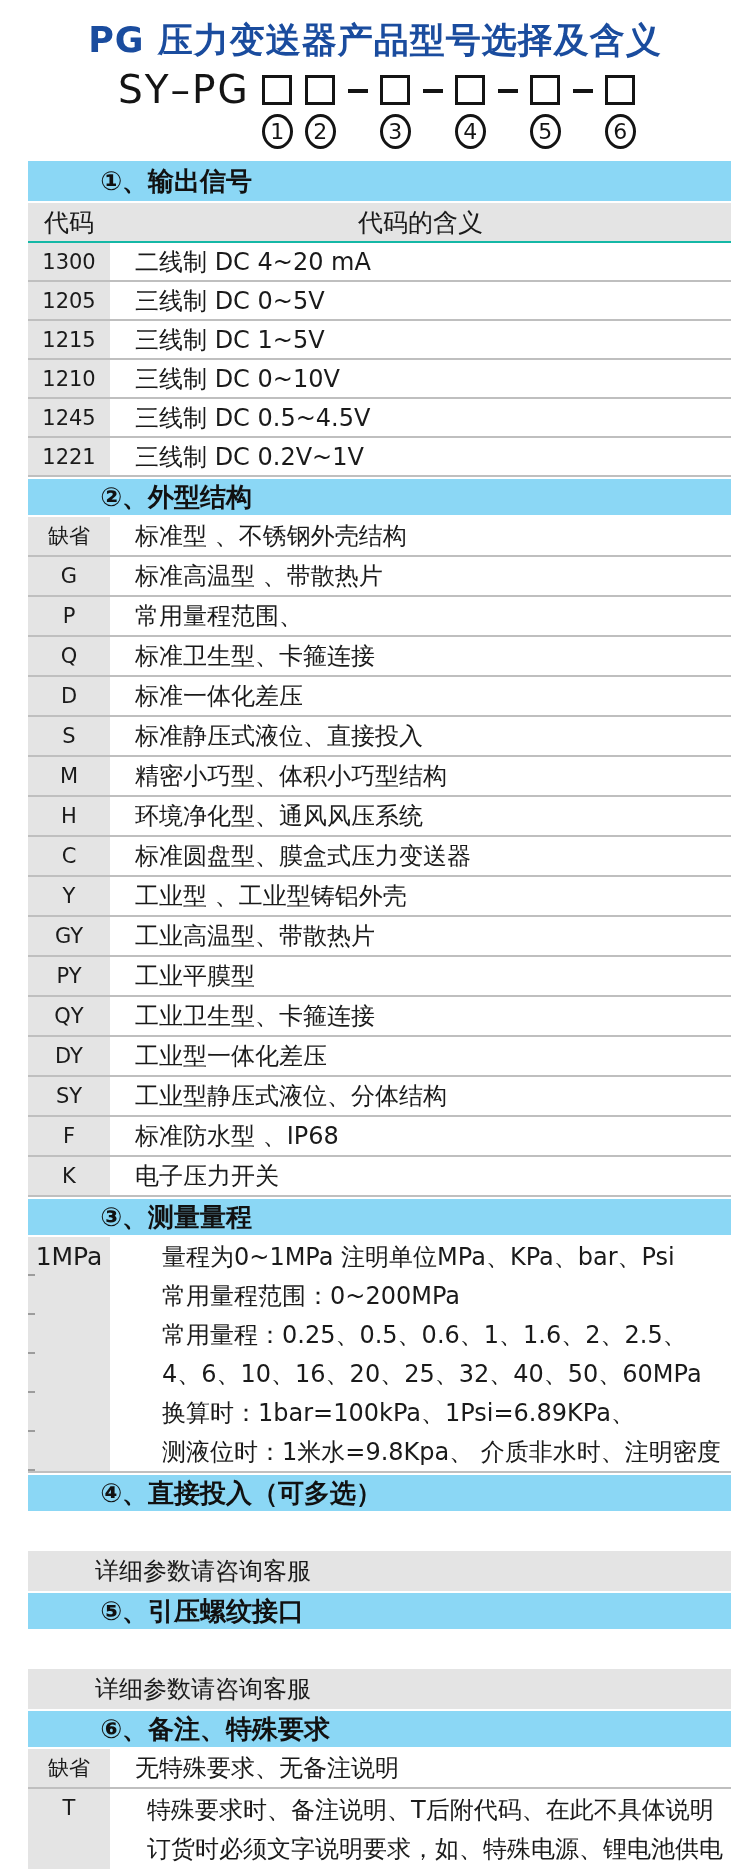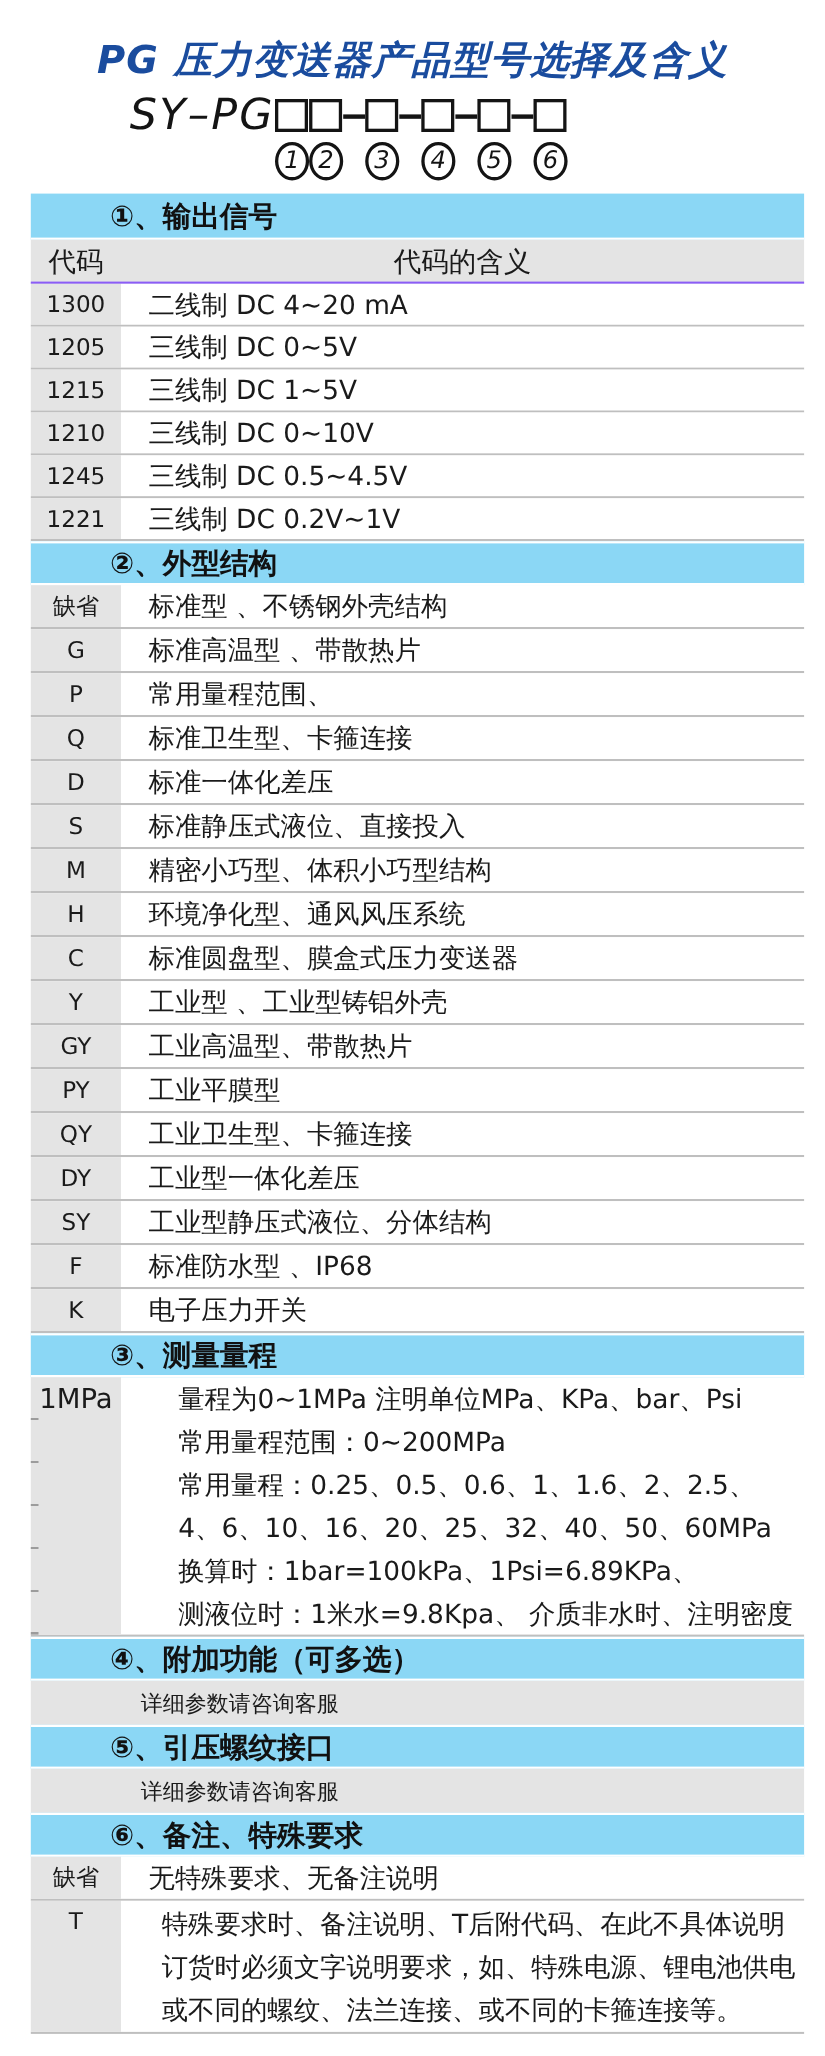--- a/index.html
+++ b/index.html
@@ -6,32 +6,33 @@
   html, body { background: #ffffff; }
   body {
     width: 750px;
     margin: 0;
     font-family: "DejaVu Sans", "Liberation Sans", sans-serif;
     color: #1a1a1a;
     padding-bottom: 30px;
   }
 
   
-  .top { padding-top: 32px; font-style: italic; }
+  .top { padding-top: 17px; }
   .title {
     text-align: center;
     font-size: 35px;
     font-weight: bold;
     color: #1a4c9e;
     letter-spacing: 1px;
     line-height: 46px;
   }
   .model {
     display: flex;
     align-items: flex-start;
+    gap: 12px;
     margin: 12px 0 0 118px;
   }
   .model-prefix {
     font-size: 39px;
     line-height: 36px;
     letter-spacing: 2px;
     margin-top: -3px;
     color: #141414;
   }
   .unit { display: flex; flex-direction: column; align-items: center; gap: 9px; }
@@ -57,21 +58,21 @@
     border-top: 2px solid #ffffff;
     border-bottom: 2px solid #ffffff;
     color: #111;
   }
   .sec-header.first { height: 42px; border-top: none; }
   .thead {
     background: #e4e4e4;
     height: 40px;
     display: flex;
     font-size: 25px;
-    border-bottom: 2px solid #8b5cf6;
+    border-bottom: 2px solid #14b8a6;
   }
   .thead .code-h { width: 82px; display: flex; align-items: center; justify-content: center; }
   .thead .meaning-h { flex: 1; display: flex; align-items: center; justify-content: center; }
 
   .row { display: flex; height: 40px; border-bottom: 2px solid #bfbfbf; }
   .sec1 .row { height: 39px; }
   .code {
     width: 82px;
     background: #e4e4e4;
     display: flex; align-items: center; justify-content: center;
@@ -102,22 +103,23 @@
     background: repeating-linear-gradient(to bottom, transparent 0 37px, #9c9c9c 37px 39px);
   }
   .range-lines { flex: 1; }
   .range-line { height: 39px; display: flex; align-items: center; padding-left: 25px; font-size: 24px; }
 
   
   .note-row {
     background: #e4e4e4;
     height: 40px;
     display: flex; align-items: center;
-    padding-left: 100px;
-    font-size: 20px;
+    padding-left: 67px;
+    font-size: 24px;
+    margin-top: 38px;
   }
 
   
   .multi-row { display: flex; border-bottom: 2px solid #bfbfbf; }
   .multi-row .code { align-items: flex-start; padding-top: 7px; }
   .multi-lines { flex: 1; background: #fff; padding: 1px 0; }
   .multi-line { height: 39px; display: flex; align-items: center; padding-left: 25px; font-size: 24px; margin-left: 12px; }
 </style>
 </head>
 <body>
@@ -270,21 +272,21 @@
     <div class="range-lines">
       <div class="range-line">量程为0~1MPa 注明单位MPa、KPa、bar、Psi</div>
       <div class="range-line">常用量程范围：0~200MPa</div>
       <div class="range-line">常用量程：0.25、0.5、0.6、1、1.6、2、2.5、</div>
       <div class="range-line">4、6、10、16、20、25、32、40、50、60MPa</div>
       <div class="range-line">换算时：1bar=100kPa、1Psi=6.89KPa、</div>
       <div class="range-line">测液位时：1米水=9.8Kpa、 介质非水时、注明密度</div>
     </div>
   </div>
 
-  <div class="sec-header">④、附加功能（可多选）</div>
+  <div class="sec-header">④、直接投入（可多选）</div>
   <div class="note-row">详细参数请咨询客服</div>
 
   <div class="sec-header">⑤、引压螺纹接口</div>
   <div class="note-row">详细参数请咨询客服</div>
 
   <div class="sec-header">⑥、备注、特殊要求</div>
   <div class="sec6">
     <div class="row">
       <div class="code">缺省</div>
       <div class="meaning">无特殊要求、无备注说明</div>

